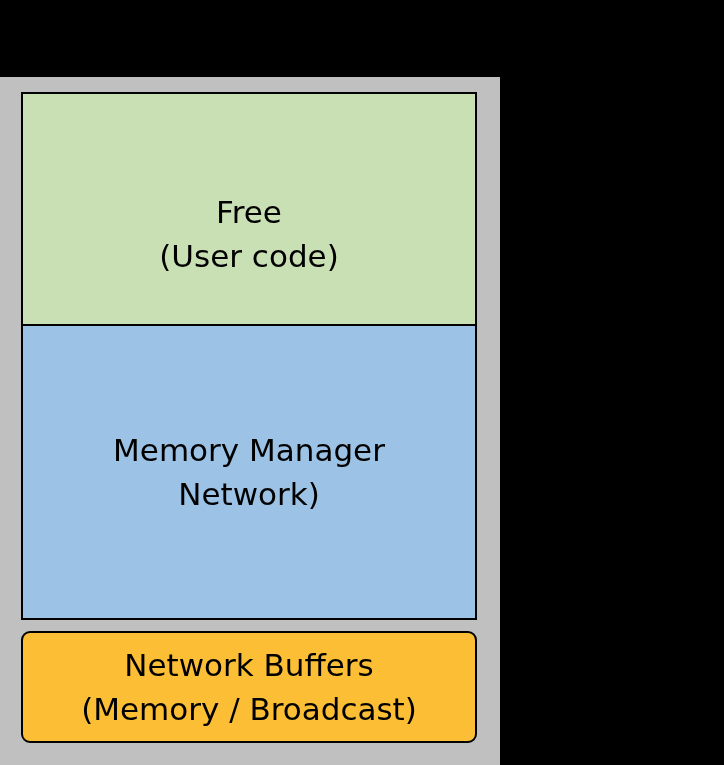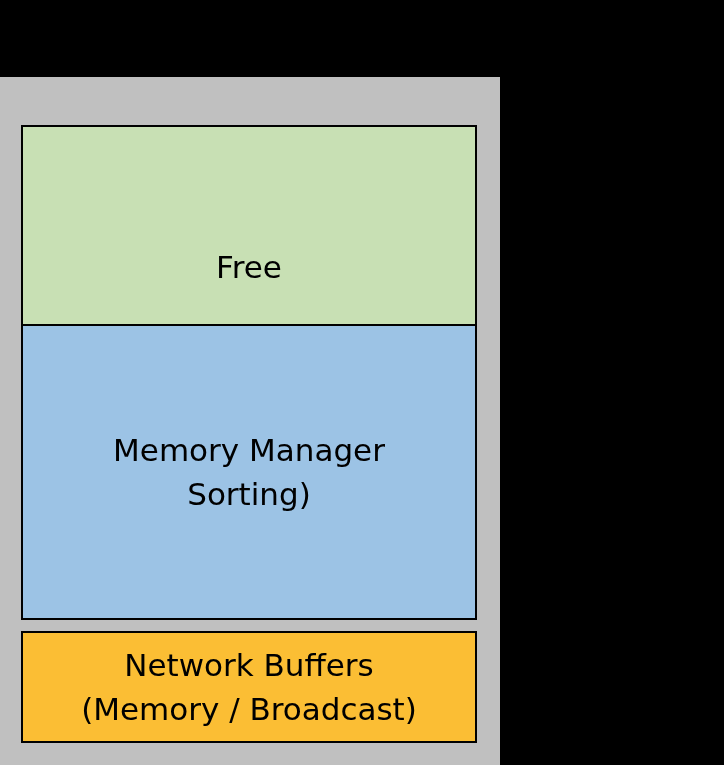--- a/index.html
+++ b/index.html
@@ -46,21 +46,20 @@
     font-family: "DejaVu Sans", sans-serif;
     font-size: 31px;
     line-height: 1.42;
     letter-spacing: 0px;
   }
 
   #block-free {
     top: 15px;
     height: 284px;
     background: #c8e0b4;
-    margin-top: 33px;
   }
 
   #block-memory-manager {
     top: 247px;
     height: 296px;
     background: #9cc3e5;
   }
 
   #block-network-buffers {
     top: 554px;
@@ -80,26 +79,27 @@
 </style>
 </head>
 <body style="background: rgb(0, 0, 0);">
 
 <div id="canvas" style="background: rgb(0, 0, 0);">
 
   <div id="memory-container" style="background: rgb(192, 192, 192);">
 
     <div class="mem-block" id="block-free" style="background: rgb(200, 224, 180); border-color: rgb(0, 0, 0);">
       <span class="block-line">Free</span>
+      <span class="block-line">(User code)</span>
     </div>
 
     <div class="mem-block" id="block-memory-manager" style="background: rgb(156, 195, 229); border-color: rgb(0, 0, 0);">
       <span class="block-line">Memory Manager</span>
-      <span class="block-line">Sorting)</span>
+      <span class="block-line">Network)</span>
     </div>
 
-    <div class="mem-block" id="block-network-buffers" style="background: rgb(251, 190, 52); border-color: rgb(0, 0, 0);">
+    <div class="mem-block" id="block-network-buffers" style="background: rgb(251, 190, 52); border-color: rgb(0, 0, 0); border-radius: 9px;">
       <span class="block-line">Network Buffers</span>
       <span class="block-line">(Memory / Broadcast)</span>
     </div>
 
   </div>
 </div>
 
 </body></html>

